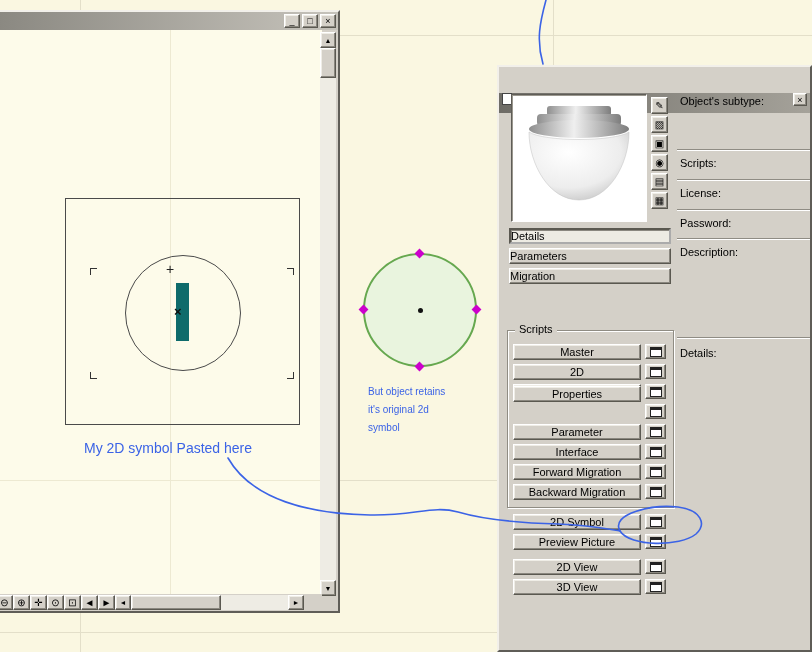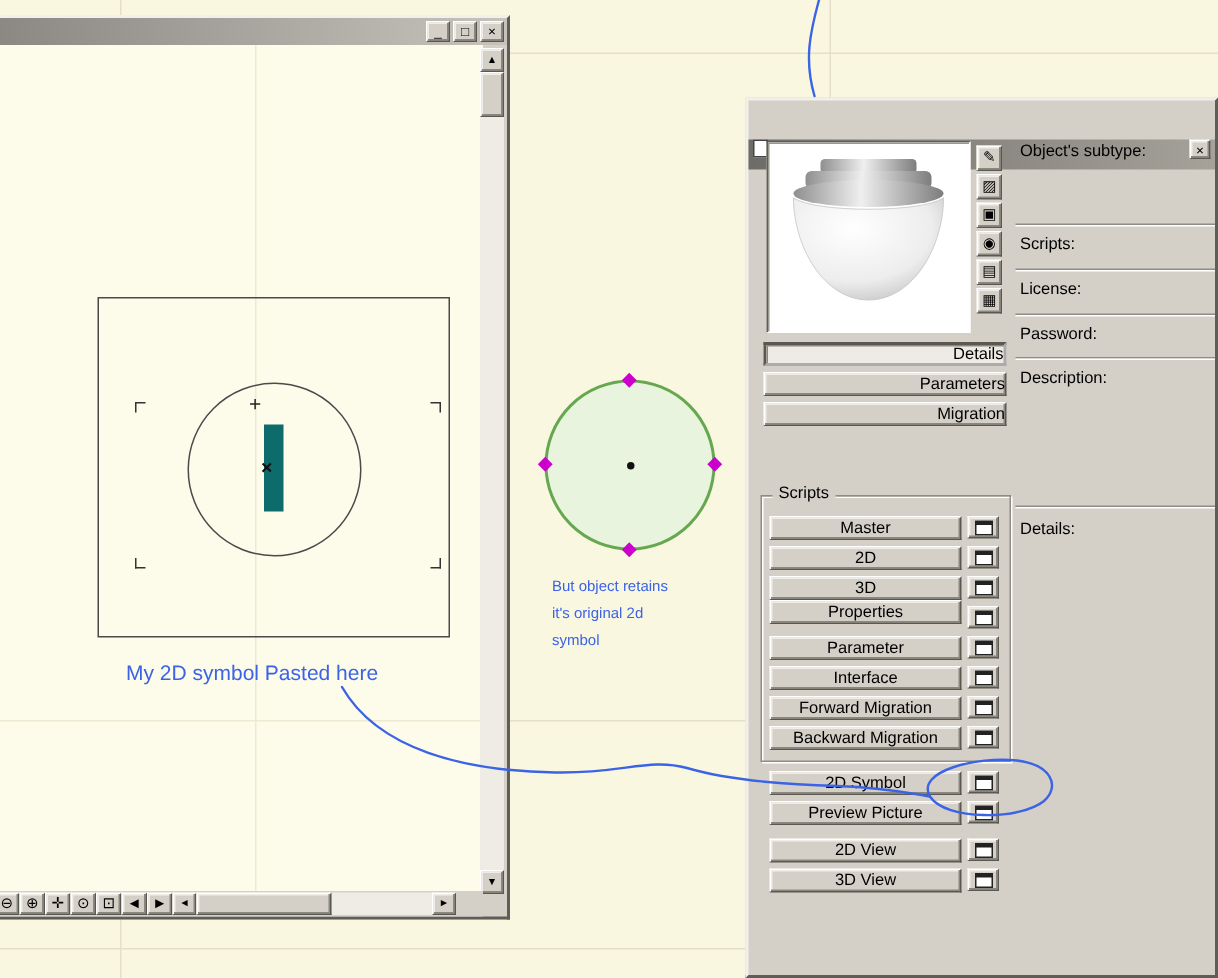--- a/index.html
+++ b/index.html
@@ -77,21 +77,21 @@
     background:linear-gradient(90deg,#6e6c66,#a5a29a);
     color:#fff; font-weight:bold; display:flex; align-items:flex-start; gap:5px; padding:0 3px;margin-top:26px; }
   .doc-icon { width:10px; height:12px; background:#fff; border:1px solid #444; flex:0 0 auto; }
   .dlg-close { margin-left:auto; width:14px; height:13px; font-size:9px; line-height:10px; text-align:center; padding:0; }
 
   .preview { position:absolute; left:12px; top:27px; width:136px; height:128px; background:#fff;
     border:1px solid; border-color:#5f5d57 #FFFFFF #FFFFFF #5f5d57; box-shadow: inset 1px 1px 0 #9a978e; }
   .side-icons { position:absolute; left:152px; top:30px; display:flex; flex-direction:column; gap:2px; }
   .sicon { width:17px; height:17px; font-size:10px; line-height:14px; text-align:center; padding:0; }
 
-  .tabbtn { position:absolute; left:10px; width:162px; height:16px; line-height:13px; text-align:right; padding:0; }
+  .tabbtn { position:absolute; left:10px; width:162px; height:16px; line-height:13px; text-align:left; padding:0; }
   .scripts-group { position:absolute; left:8px; top:263px; width:167px; height:178px;
     border:1px solid #8f8c83; box-shadow: inset 1px 1px 0 #fff, 1px 1px 0 #fff; }
   .scripts-label { position:absolute; left:16px; top:256px; background:#D4D0C8; padding:0 4px; }
   .script-btn { position:absolute; left:14px; width:128px; height:16px; line-height:13px; text-align:center; padding:0; }
   .winbtn { position:absolute; left:146px; width:21px; height:15px; padding:0; display:flex; align-items:center; justify-content:center; }
   .winicon { width:12px; height:10px; background:#fff; border:1px solid #222; border-top:3px solid #222; }
 
   .divider { position:absolute; left:178px; right:0; height:2px; border-top:1px solid #8f8c84; border-bottom:1px solid #FFFFFF; }
   .rlabel { position:absolute; left:181px; white-space:nowrap; }
 
@@ -220,21 +220,21 @@
         <span class="winicon"></span>
       </button>
     <button class="script-btn r" style="top:297px">2D</button>
     <button class="winbtn r" style="top:297px">
         <span class="winicon"></span>
       </button>
     <button class="script-btn r" style="top:317px">3D</button>
     <button class="winbtn r" style="top:317px">
         <span class="winicon"></span>
       </button>
-    <button class="script-btn r" style="top:333px">Properties</button>
+    <button class="script-btn r" style="top:319px">Properties</button>
     <button class="winbtn r" style="top:337px">
         <span class="winicon"></span>
       </button>
     <button class="script-btn r" style="top:357px">Parameter</button>
     <button class="winbtn r" style="top:357px">
         <span class="winicon"></span>
       </button>
     <button class="script-btn r" style="top:377px">Interface</button>
     <button class="winbtn r" style="top:377px">
         <span class="winicon"></span>

